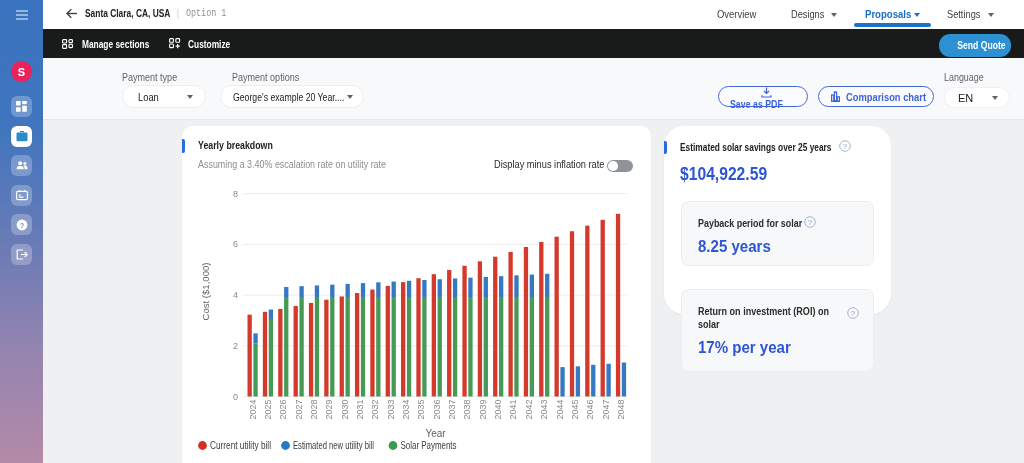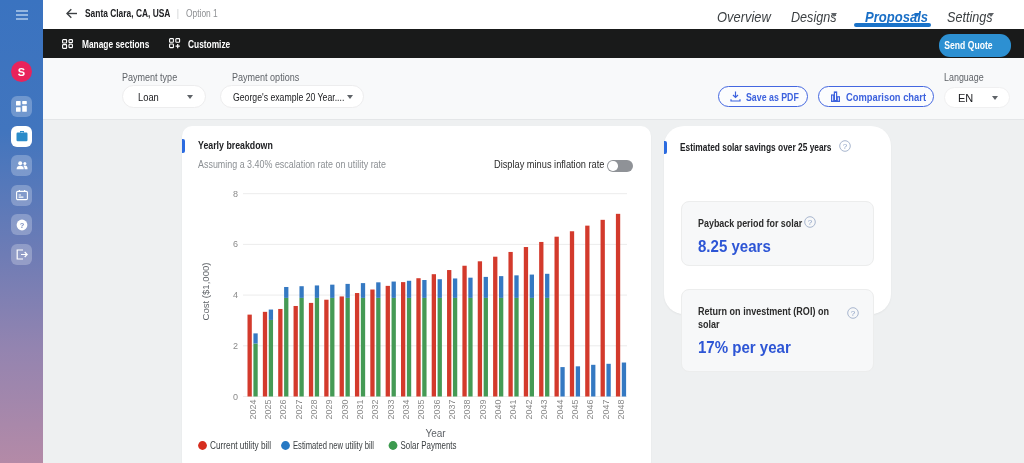--- a/index.html
+++ b/index.html
@@ -13,29 +13,29 @@
   background:linear-gradient(180deg,#3a73c0 0%,#4175be 28%,#6e7cb5 55%,#9384b0 75%,#b48aa7 100%); }
 .sbtn { position:absolute; left:11px; width:21px; height:21px; border-radius:6px;
   background:rgba(255,255,255,0.25); display:flex; align-items:center; justify-content:center; }
 .sbtn.active { background:#fff; }
 #avatar { position:absolute; left:11px; top:61px; width:21px; height:21px; border-radius:50%;
   background:#e8235c; color:#fff; font-size:11px; font-weight:bold; display:flex; align-items:center; justify-content:center; }
 
 
 #topbar { left:43px; top:0; width:981px; height:29px; background:#fff; }
 .crumb { position:absolute; top:7px; font-size:10.5px; }
-.nav { position:absolute; top:8px; font-size:15px; color:#3c4043;font-style:italic; }
+.nav { position:absolute; top:8px; font-size:11px; color:#3c4043; }
 .caret { position:absolute; width:0; height:0; border-left:3.5px solid transparent;
   border-right:3.5px solid transparent; border-top:4px solid #5f6368; top:12.5px; }
 
 
 #blackbar { left:43px; top:29px; width:981px; height:29px; background:#191a1a; color:#fff; }
 .bbtn { position:absolute; top:0; height:29px; display:flex; align-items:center; font-size:11px; font-weight:bold; color:#fff; }
 #sendquote { position:absolute; right:13px; top:4.5px; width:72px; height:23px; background:#2d90d2;
-  border-radius:11px; color:#fff; font-size:10.5px; font-weight:bold; display:flex; align-items:center; justify-content:flex-start; }
+  border-radius:11px; color:#fff; font-size:10.5px; font-weight:bold; display:flex; align-items:center; justify-content:flex-end; }
 
 
 #filterrow { left:43px; top:58px; width:981px; height:62px; background:#f8f9fa; border-bottom:1px solid #e4e6e8; }
 .flabel { position:absolute; font-size:11px; color:#5f6368; }
 .dropdown { position:absolute; top:27px; height:23px; background:#fff; border:1px solid #ededee;
   border-radius:11.5px; font-size:11px; color:#202124; display:flex; align-items:center; }
 .dcaret { position:absolute; width:0; height:0; border-left:3.5px solid transparent;
   border-right:3.5px solid transparent; border-top:4px solid #5f6368; }
 .obtn { position:absolute; top:28px; height:21px; border:1px solid #4467e0; border-radius:11px;
   background:#fbfcfe; color:#3d62de; font-size:11px; font-weight:bold; display:flex; align-items:center; }
@@ -122,21 +122,21 @@
 
 <div id="topbar" class="abs">
   <svg class="abs" style="left:23px;top:7.5px" width="12" height="11" viewBox="0 0 12 11">
     <g fill="none" stroke="#3c4043" stroke-width="1.4">
         <path d="M11 5.5 L1 5.5"></path>
         <path d="M5.3 1.2 L1 5.5 L5.3 9.8"></path>
       </g>
   </svg>
   <span class="crumb" style="left:41.5px; font-weight:bold; color:#202124;"><span class="t" style="transform:scaleX(0.8)">Santa Clara, CA, USA</span></span>
   <span class="crumb" style="left:133.5px; color:#d5d7d9;">|</span>
-  <span class="crumb" style="left:143px; color:#8e9093;"><span class="t" style="transform:scaleX(0.8)">Option 1</span></span>
+  <span class="crumb" style="left:143px; color:#8e9093;font-family:Liberation Mono, monospace;"><span class="t" style="transform:scaleX(0.8)">Option 1</span></span>
   <span class="nav" style="left:673.5px;"><span class="t" style="transform:scaleX(0.86)">Overview</span></span>
   <span class="nav" style="left:748px;"><span class="t" style="transform:scaleX(0.84)">Designs</span></span>
     <span class="caret" style="left:788px"></span>
   <span class="nav" style="left:822px; color:#1a6fc6; font-weight:bold;"><span class="t" style="transform:scaleX(0.87)">Proposals</span></span>
     <span class="caret" style="left:870.5px; border-top-color:#1a6fc6"></span>
   <span class="nav" style="left:904px;"><span class="t" style="transform:scaleX(0.84)">Settings</span></span>
     <span class="caret" style="left:945px"></span>
   <div class="abs" style="left:811px; top:23px; width:77px; height:3.5px; background:#1a73c9; border-radius:2px;"></div>
 </div>
 
@@ -172,21 +172,21 @@
   <span class="flabel" style="left:79px; top:12.5px;"><span class="t" style="transform:scaleX(0.82)">Payment type</span></span>
   <div class="dropdown" style="left:79px; width:84px; padding-left:15px;">
       <span class="t" style="transform:scaleX(0.85)">Loan</span>
       <div class="dcaret" style="right:12px;"></div>
     </div>
   <span class="flabel" style="left:173px; top:12.5px;padding-left:16px;"><span class="t" style="transform:scaleX(0.82)">Payment options</span></span>
   <div class="dropdown" style="left:177px; width:144px; padding-left:12px;">
       <span class="t" style="transform:scaleX(0.79)">George's example 20 Year....</span>
       <div class="dcaret" style="right:10px;"></div>
     </div>
-  <div class="obtn" style="left:675px; width:90px;">
+  <div class="obtn" style="left:675px; width:90px;flex-direction:column;">
     <svg width="11" height="11" viewBox="0 0 11 11" style="margin:0 5px 0 11px; flex:none;">
         <g fill="none" stroke="#3d62de" stroke-width="1.2">
       <path d="M5.5 0.5 L5.5 6.2 M3 4 L5.5 6.5 L8 4"></path>
           <path d="M1 8.2 L1 10 L10 10 L10 8.2"></path>
     </g>
       </svg>
     <span class="t" style="transform:scaleX(0.8)">Save as PDF</span>
   </div>
   <div class="obtn" style="left:775px; width:116px;">
     <svg width="11" height="11" viewBox="0 0 11 11" style="margin:0 5px 0 11px; flex:none;">
@@ -328,20 +328,21 @@
   </svg>
 </div>
 
 <div id="rightcard" class="abs">
   <div class="accent" style="top:14.5px; height:13px;"></div>
   <div class="cardtitle" style="left:16px; top:15px;"><span class="t" style="transform:scaleX(0.76)">Estimated solar savings over 25 years</span></div>
   <svg class="qicon" style="left:175px; top:14px;" viewBox="0 0 12 12">
       <circle cx="6" cy="6" r="5.3" fill="none" stroke="#a8b6ce" stroke-width="1"></circle>
       <text x="6" y="8.8" text-anchor="middle" font-size="8" fill="#8ba0c4" font-family="Liberation Sans,sans-serif">?</text>
     </svg>
+  <div class="bluebig" style="left:16px; top:38px; font-size:18px;"><span class="t" style="transform:scaleX(0.87)">$104,922.59</span></div>
 
   <div class="ibox" style="top:74.5px; height:65px;">
     <div class="iboxlabel" style="top:15px;"><span class="t" style="transform:scaleX(0.85)">Payback period for solar</span></div>
     <svg class="qicon" style="left:122px; top:14.5px;" viewBox="0 0 12 12">
         <circle cx="6" cy="6" r="5.3" fill="none" stroke="#a8b6ce" stroke-width="1"></circle>
         <text x="6" y="8.8" text-anchor="middle" font-size="8" fill="#8ba0c4" font-family="Liberation Sans,sans-serif">?</text>
       </svg>
     <div class="bluebig" style="top:36.5px; font-size:16px;"><span class="t" style="transform:scaleX(0.94)">8.25 years</span></div>
   </div>
 

